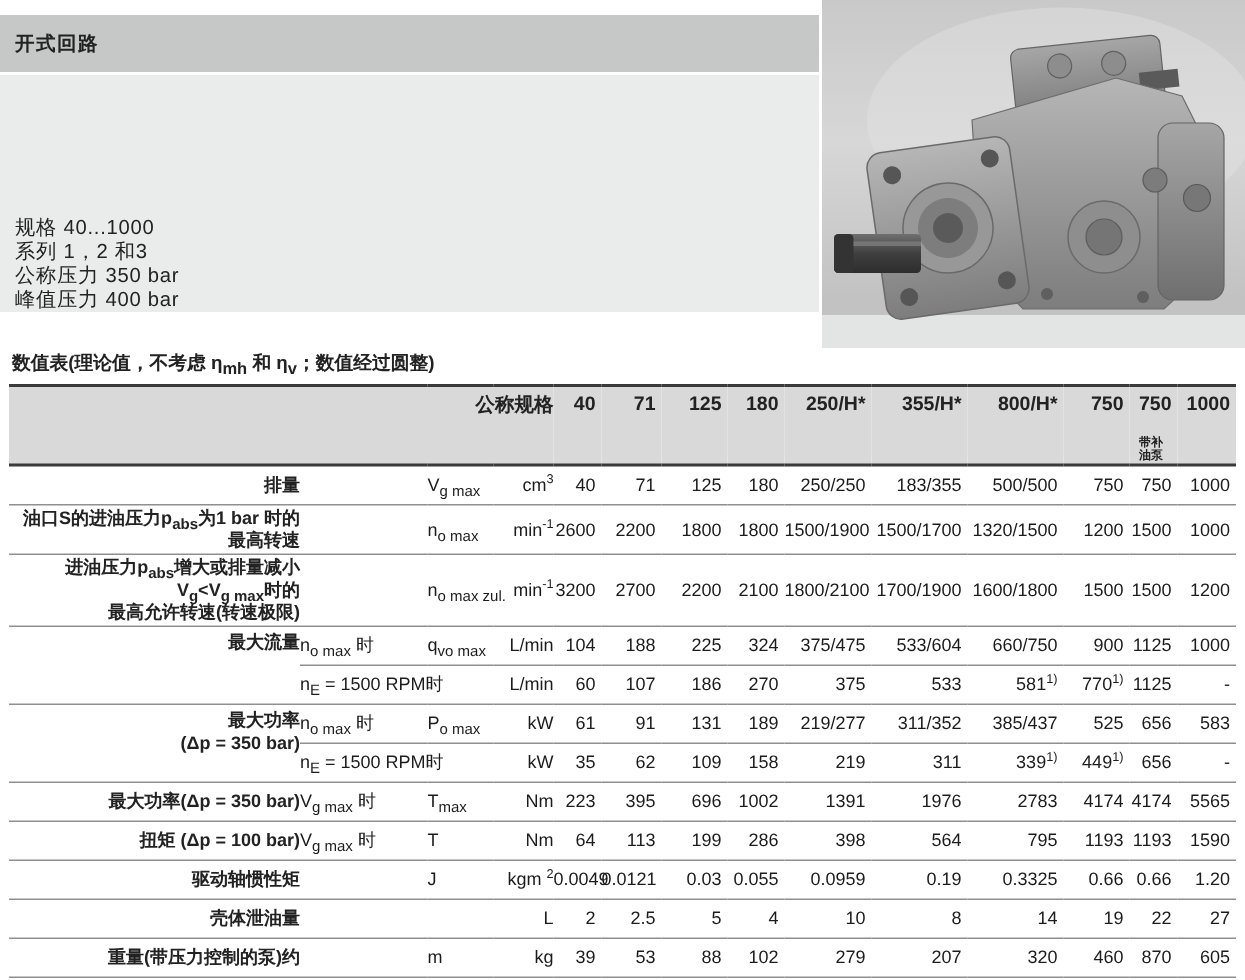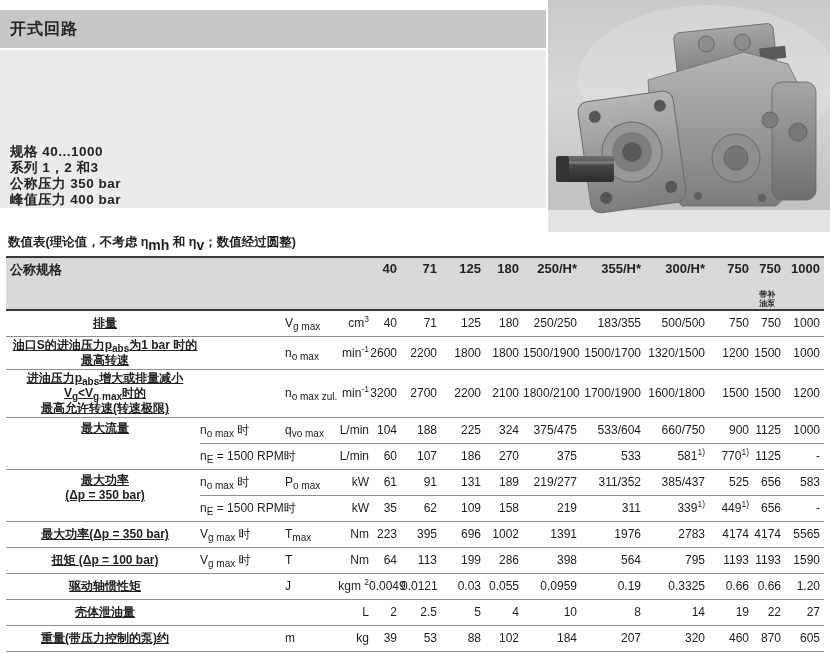--- a/index.html
+++ b/index.html
@@ -4,42 +4,42 @@
 <style>
   html,body{margin:0;padding:0;}
   body{
     width:830px;height:653px;background:#ffffff;position:relative;overflow:hidden;
     font-family:"Liberation Sans","DejaVu Sans",sans-serif;color:#1c1c1c;
     -webkit-font-smoothing:antialiased;
   }
   .title-bar{
     position:absolute;left:0;top:10px;width:546px;height:38px;background:#c6c7c7;
     display:flex;align-items:center;padding-left:10px;box-sizing:border-box;
-    font-weight:bold;font-size:16px;letter-spacing:1px;color:#222;
+    font-weight:bold;font-size:13px;letter-spacing:1px;color:#222;
   }
   .info-panel{position:absolute;left:0;top:50px;width:546px;height:158px;background:#eaecec;}
-  .specs{position:absolute;left:10px;top:94px;font-weight:bold;font-size:13.5px;line-height:16px;color:#222;letter-spacing:.5px;}
+  .specs{position:absolute;left:10px;top:94px;font-weight:normal;font-size:13.5px;line-height:16px;color:#222;letter-spacing:.5px;}
   .photo{position:absolute;left:548px;top:0;width:282px;height:232px;}
   .table-wrap{position:absolute;left:6px;top:234px;width:818px;}
   .tbl-title{font-weight:bold;font-size:12.5px;margin:0 0 5px 2px;color:#222;}
-  .tbl-title sub{font-size:14px;}
+  .tbl-title sub{font-size:11px;}
   table{border-collapse:collapse;width:818px;table-layout:fixed;font-size:12px;border-bottom:2px solid #3a3a3a;}
   thead th{
     background:#d9d9d9;border-top:2px solid #3a3a3a;border-bottom:2px solid #3a3a3a;
     font-size:13px;font-weight:bold;vertical-align:top;padding:3px 0 0 0;height:49px;box-sizing:border-box;color:#222;
   }
-  th.h-label{text-align:left;padding-left:4px;}
+  th.h-label{text-align:right;padding-left:4px;}
   th.h-col{text-align:right;padding-right:4px;white-space:nowrap;}
   .h-inner{display:inline-block;text-align:left;}
   .note{font-size:8px;font-weight:bold;line-height:9px;margin-top:14px;}
   tbody td{
     border-top:1px solid #8f8f8f;height:23px;padding:1px 0;vertical-align:middle;
     line-height:1.25;white-space:nowrap;
   }
-  td.lbl{text-align:center;padding-left:4px;font-weight:bold;font-size:12px;white-space:normal;color:#222;text-decoration:underline;}
+  td.lbl{text-align:right;padding-left:4px;font-weight:bold;font-size:12px;white-space:normal;color:#222;}
   td.lbl-span{vertical-align:top;padding-top:3px;}
   td.cond{text-align:left;margin-top:16px;}
   td.sym{text-align:left;}
   td.unit{text-align:right;}
   td.val{text-align:right;padding-right:4px;}
   sub{font-size:10px;line-height:0;}
   sup{font-size:8.5px;line-height:0;}
 </style>
 </head>
 <body>
@@ -137,21 +137,21 @@
     </colgroup>
     <thead id="thead">
         <tr>
           <th class="h-label" colspan="4">公称规格</th>
           <th class="h-col"><div class="h-inner">40</div></th>
           <th class="h-col"><div class="h-inner">71</div></th>
           <th class="h-col"><div class="h-inner">125</div></th>
           <th class="h-col"><div class="h-inner">180</div></th>
           <th class="h-col"><div class="h-inner">250/H*</div></th>
           <th class="h-col"><div class="h-inner">355/H*</div></th>
-          <th class="h-col"><div class="h-inner">300/H*</div></th>
+          <th class="h-col"><div class="h-inner">800/H*</div></th>
           <th class="h-col"><div class="h-inner">750</div></th>
           <th class="h-col"><div class="h-inner">750<div class="note">带补<br>油泵</div></div></th>
           <th class="h-col"><div class="h-inner">1000</div></th>
         </tr>
       </thead>
     <tbody id="tbody">
         <tr>
           <td class="lbl">排量</td>
           <td class="cond"></td>
           <td class="sym">V<sub>g max</sub></td>
@@ -327,21 +327,21 @@
         </tr>
         <tr>
           <td class="lbl">重量(带压力控制的泵)约</td>
           <td class="cond"></td>
           <td class="sym">m</td>
           <td class="unit">kg</td>
           <td class="val">39</td>
           <td class="val">53</td>
           <td class="val">88</td>
           <td class="val">102</td>
-          <td class="val">184</td>
+          <td class="val">279</td>
           <td class="val">207</td>
           <td class="val">320</td>
           <td class="val">460</td>
           <td class="val">870</td>
           <td class="val">605</td>
         </tr>
         <tr>
           <td class="lbl">允许轴向力</td>
           <td class="cond"></td>
           <td class="sym">± F</td>

